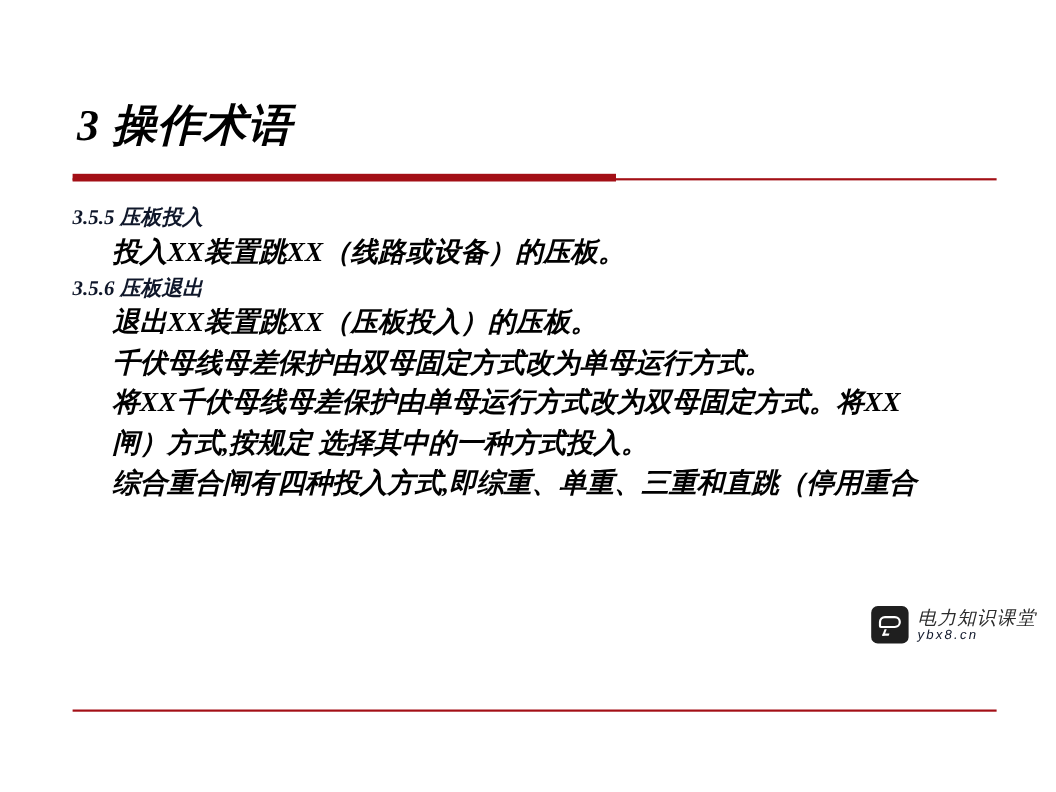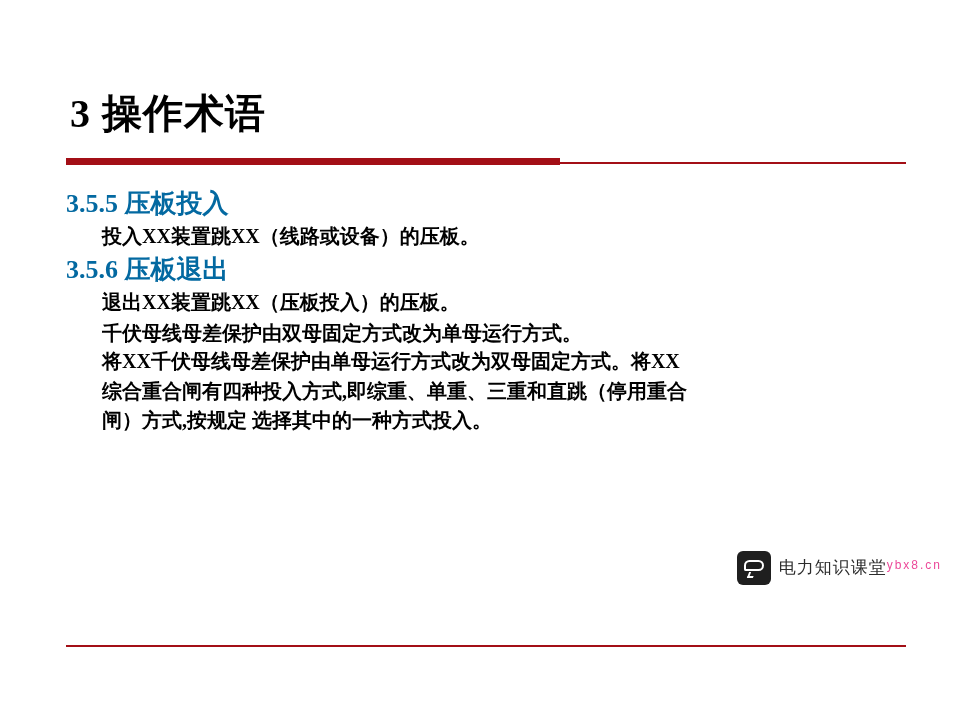--- a/index.html
+++ b/index.html
@@ -13,20 +13,21 @@
     font-family: "Liberation Serif", "DejaVu Serif", serif;
     overflow: hidden;
     position: relative;
   }
   .slide {
     position: absolute;
     left: 0; top: 0;
     width: 960px;
     height: 593px;
     background: #ffffff;
+    font-style: italic;
   }
   
   .title {
     position: absolute;
     left: 70px;
     top: 86px;
     font-size: 40px;
     font-weight: bold;
     color: #000000;
     letter-spacing: 1px;
@@ -54,31 +55,31 @@
   .body-block {
     position: absolute;
     left: 66px;
     top: 186px;
     width: 860px;
   }
   .entry {
     margin-bottom: 2px;
   }
   .heading-line {
-    font-size: 26px;
+    font-size: 19px;
     font-weight: bold;
-    color: #0369a1;
+    color: #0f172a;
     line-height: 1.38;
     white-space: nowrap;
   }
   .heading-line .num {
     font-family: "Liberation Serif", "DejaVu Serif", serif;
   }
   .detail-line {
-    font-size: 20px;
+    font-size: 25px;
     font-weight: bold;
     color: #000000;
     line-height: 1.42;
     padding-left: 36px;
     text-indent: 0;
   }
   .detail-line.wrap {
     padding-left: 36px;
     text-indent: 0;
   }
@@ -131,33 +132,33 @@
     width: 6px;
     height: 6px;
     background: #1f1f1f;
     border-left: 2px solid #ffffff;
     border-bottom: 2px solid #ffffff;
     transform: skewX(-20deg);
     box-sizing: border-box;
   }
   .wm-text {
     display: flex;
-    flex-direction: row;
+    flex-direction: column;
     align-items: flex-start;
     line-height: 1.05;
   }
   .wm-title {
     font-size: 17px;
     color: #2b2b2b;
     font-family: "Liberation Serif", "DejaVu Serif", serif;
     letter-spacing: 1px;
   }
   .wm-sub {
     font-size: 12px;
-    color: #ec4899;
+    color: #0f172a;
     font-family: "Liberation Sans", sans-serif;
     letter-spacing: 2px;
   }
 </style>
 </head>
 <body>
 
 <div class="slide">
 
   <div class="title">3 操作术语</div>
@@ -176,22 +177,22 @@
       <div class="heading-line"><span class="num">3.5.6</span> <span>压板退出</span></div>
       <div class="detail-line">退出XX装置跳XX（压板投入）的压板。</div>
     </div>
 
     <div class="entry">
       <div class="detail-line wrap">千伏母线母差保护由双母固定方式改为单母运行方式。</div>
       <div class="detail-line">将XX千伏母线母差保护由单母运行方式改为双母固定方式。将XX</div>
     </div>
 
     <div class="entry">
+      <div class="detail-line hang">闸）方式,按规定   选择其中的一种方式投入。</div>
       <div class="detail-line">综合重合闸有四种投入方式,即综重、单重、三重和直跳（停用重合</div>
-      <div class="detail-line hang">闸）方式,按规定   选择其中的一种方式投入。</div>
     </div>
 
   </div>
 
   <div class="footer-rule"></div>
 
   <div class="watermark">
     <div class="wm-logo"></div>
     <div class="wm-text">
       <div class="wm-title">电力知识课堂</div>

